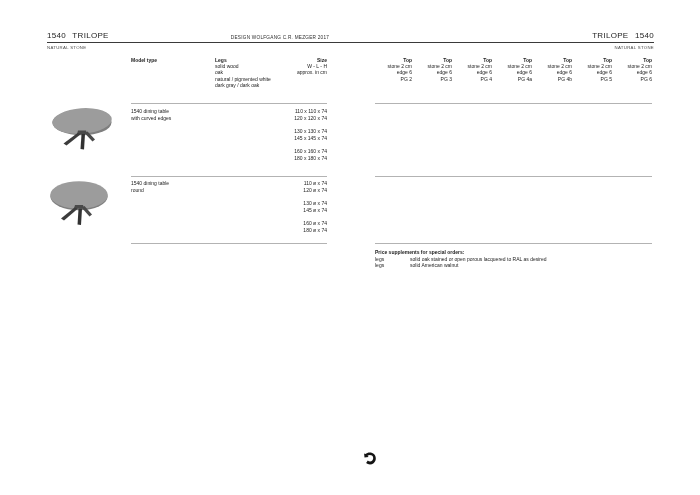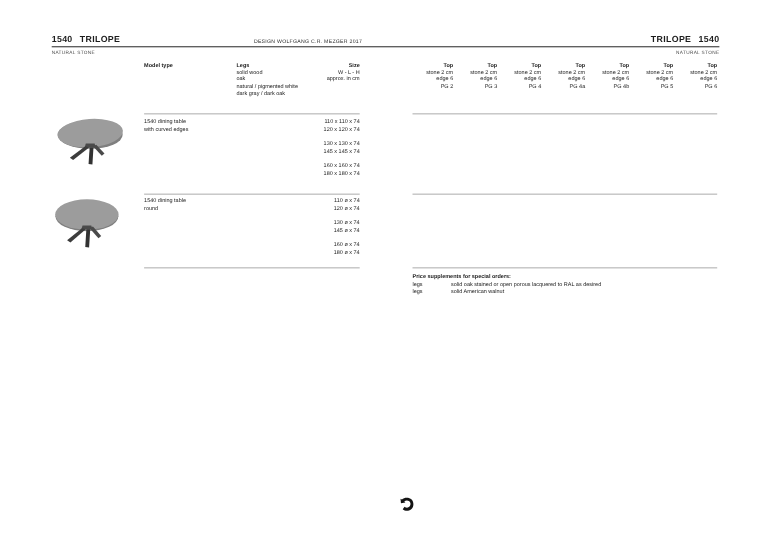--- a/index.html
+++ b/index.html
@@ -4,21 +4,21 @@
 <style>
   html,body{margin:0;padding:0;}
   body{
     width:700px;height:495px;position:relative;background:#ffffff;
     font-family:"Liberation Sans", sans-serif;color:#1c1c1c;
     -webkit-font-smoothing:antialiased;overflow:hidden;
   }
   .sheet{position:absolute;inset:0;background:#fff;}
   .abs{position:absolute;}
   .b{font-weight:bold;}
-  .t-title{font-size:8px;font-weight:bold;letter-spacing:.3px;word-spacing:4px;white-space:nowrap;}
+  .t-title{font-size:8px;font-weight:normal;letter-spacing:.3px;word-spacing:4px;white-space:nowrap;}
   .t-credit{font-size:4.7px;letter-spacing:.25px;color:#2c2c2c;white-space:nowrap;}
   .t-sub{font-size:4.3px;letter-spacing:.3px;color:#4a4a4a;white-space:nowrap;}
   .t-sm{font-size:5px;line-height:6.4px;white-space:nowrap;}
   .t-row{font-size:5px;line-height:7px;white-space:nowrap;}
   .header-rule{height:1.2px;background:#3a3a3a;}
   .rule{height:1px;background:#b3b3b3;}
   .right{text-align:right;}
   .pg-col{width:56px;text-align:right;font-size:5px;line-height:6.4px;white-space:nowrap;}
   .size-group{margin-bottom:6px;}
   .supp{font-size:5px;line-height:6.5px;white-space:nowrap;}

